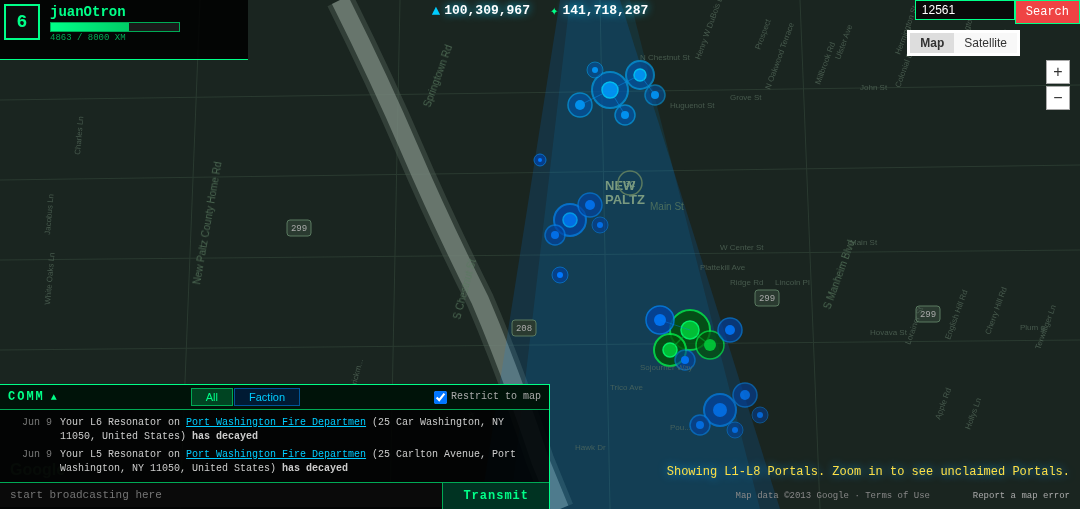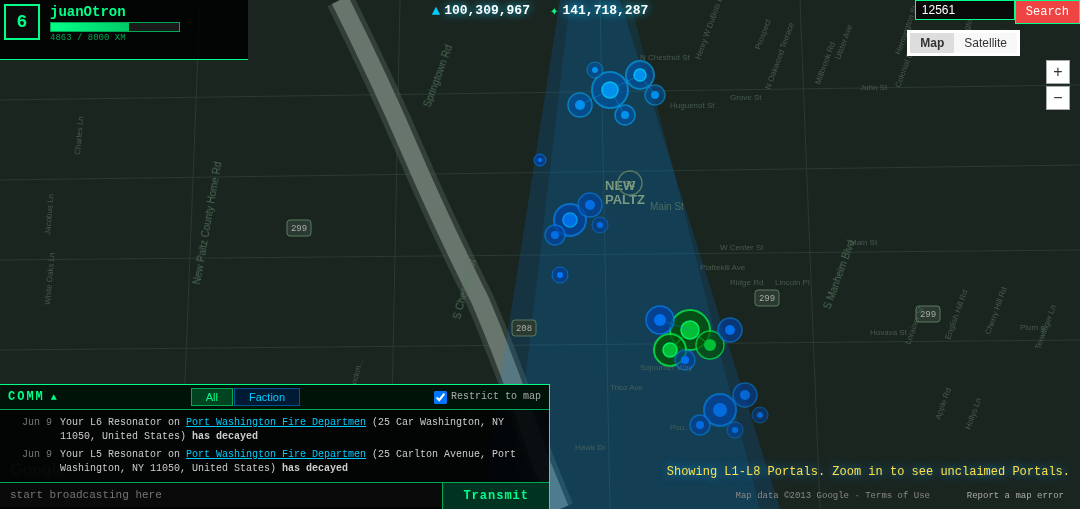--- a/index.html
+++ b/index.html
@@ -339,21 +339,21 @@
       bottom: 8px;
       right: 150px;
       font-size: 9px;
       color: #888;
       z-index: 100;
     }
 
     #report-map-error {
       position: absolute;
       bottom: 8px;
-      right: 16px;
+      right: 10px;
       font-size: 9px;
       color: #aaa;
       z-index: 100;
       cursor: pointer;
     }
 
     
     #map-svg {
       position: absolute;
       top: 0; left: 0;

